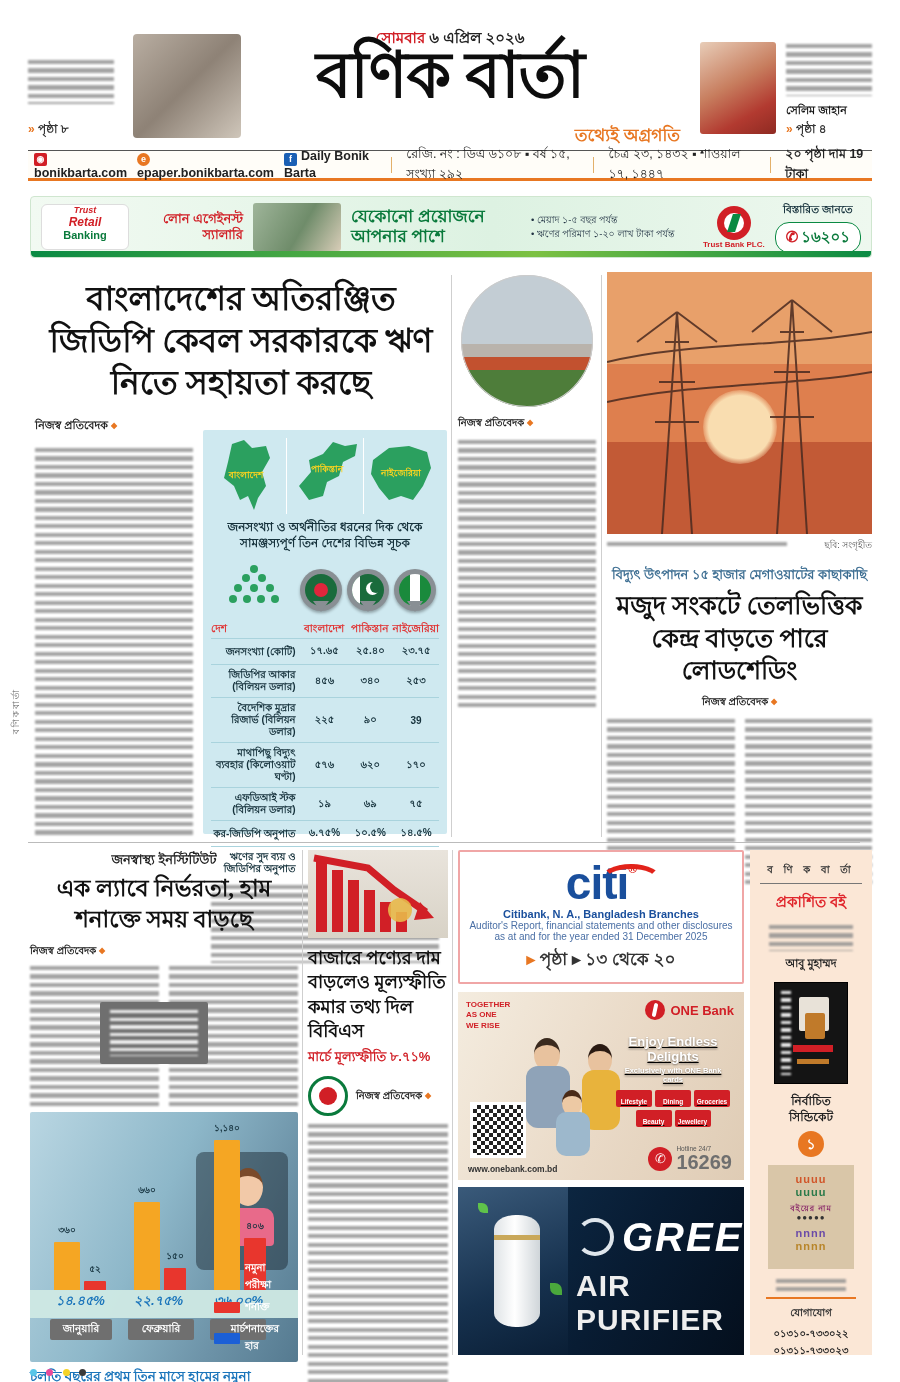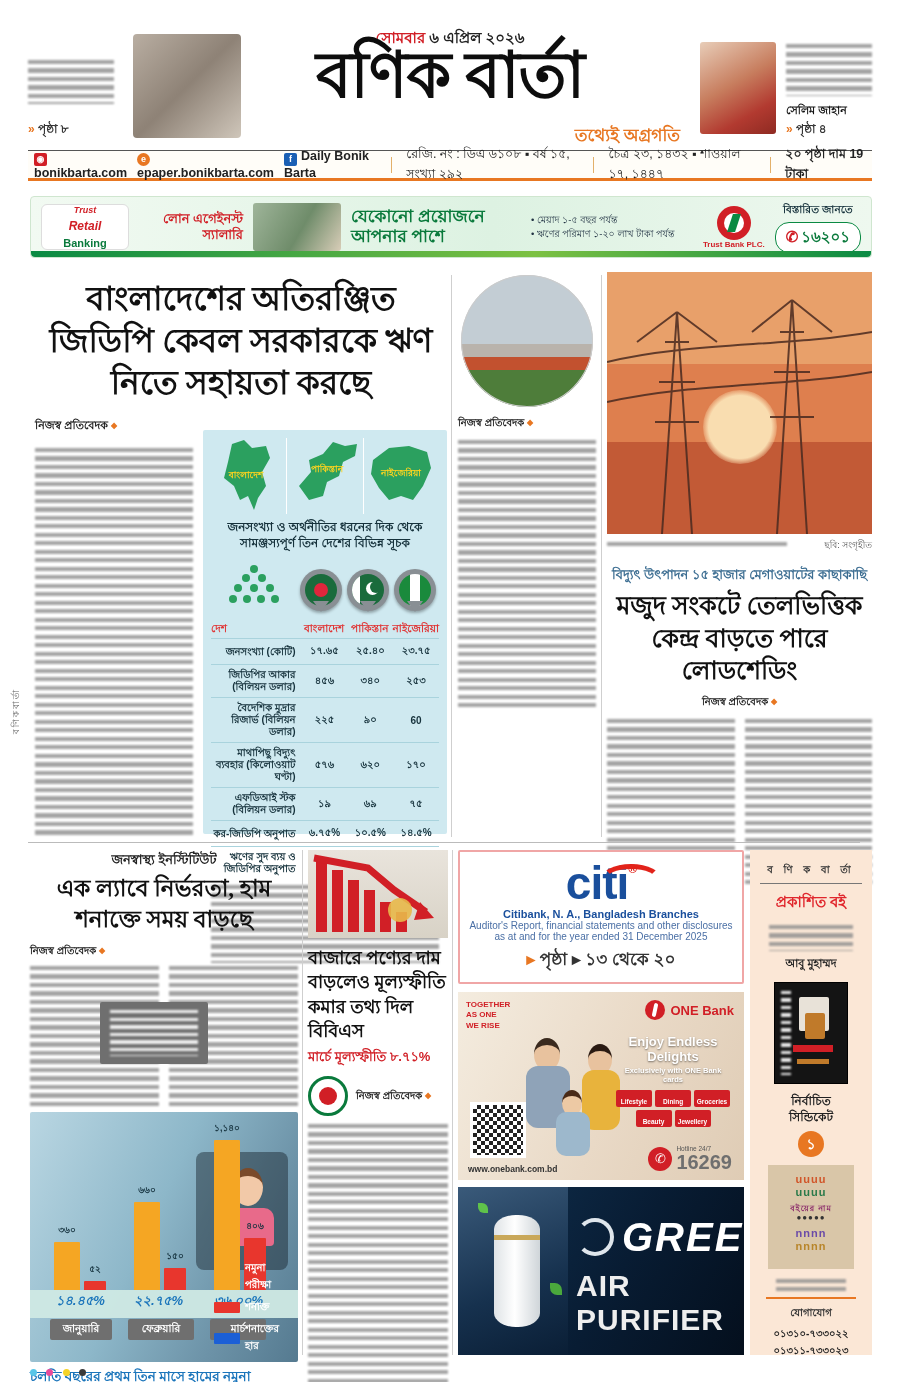--- a/index.html
+++ b/index.html
@@ -20,21 +20,21 @@
   .pagelink{font-size:12px;font-weight:bold;color:#333;}
   .pagelink .chev{color:#e87722;font-weight:bold;}
   .photo{background:linear-gradient(135deg,#c9c2b8,#9d948a 55%,#b7ab9e);border-radius:3px;}
   
   .infobar{display:flex;align-items:center;gap:10px;border-top:1px solid #555;border-bottom:3px solid #e87722;font-size:12.5px;color:#222;padding:0 6px;background:#fffdf8;}
   .infobar .sep{width:0;height:16px;border-left:1px solid #e3b06a;margin:0 4px;}
   .mini-ic{display:inline-block;width:13px;height:13px;border-radius:2px;color:#fff;font-size:9px;line-height:13px;text-align:center;font-weight:bold;margin-right:4px;vertical-align:-2px;}
   
   .trustbanner{background:linear-gradient(90deg,#f2faf2,#ddf2e2 55%,#eef8ef);border:1px solid #cfe6cf;border-radius:4px;display:flex;align-items:center;gap:10px;padding:0 10px;}
   .trustbanner .strip{position:absolute;left:0;right:0;bottom:0;height:6px;background:linear-gradient(90deg,#0a8a43,#7cc143 60%,#0a8a43);border-radius:0 0 4px 4px;}
-  .tb-logo{background:#fff;border:1px solid #ddd;border-radius:6px;width:86px;height:44px;display:flex;flex-direction:column;justify-content:space-between;align-items:center;font-weight:bold;}
+  .tb-logo{background:#fff;border:1px solid #ddd;border-radius:6px;width:86px;height:44px;display:flex;flex-direction:column;justify-content:flex-start;align-items:center;font-weight:bold;}
   .greenbold{color:#0a7a3c;font-weight:bold;}
   .phonebadge{background:#fff;border:1.5px solid #0a8a43;border-radius:14px;padding:2px 10px;font-weight:bold;color:#0a7a3c;font-size:15px;white-space:nowrap;}
   .phonebadge .ph{color:#d11f26;margin-right:3px;}
   
   .info-g{background:#cfe9f0;border-radius:2px;font-family:"Liberation Sans",sans-serif;}
   .map-label{fill:#ffd41e;font-size:9px;font-weight:bold;}
   .ig-caption{font-size:12px;font-weight:bold;color:#16323c;text-align:center;line-height:1.3;}
   .pin{width:42px;height:42px;border-radius:50%;background:#898f94;position:relative;display:flex;align-items:center;justify-content:center;box-shadow:0 2px 3px rgba(0,0,0,.3);}
   .pin:after{content:"";position:absolute;bottom:-9px;left:50%;transform:translateX(-50%);border:8px solid transparent;border-top:11px solid #898f94;}
   .pin .flag{width:32px;height:32px;border-radius:50%;overflow:hidden;position:relative;}
@@ -236,21 +236,21 @@
       <div class="trow">
           <span class="lab">জিডিপির আকার (বিলিয়ন ডলার)</span>
           <span class="val">৪৫৬</span>
           <span class="val">৩৪০</span>
           <span class="val">২৫৩</span>
         </div>
       <div class="trow">
           <span class="lab">বৈদেশিক মুদ্রার রিজার্ভ (বিলিয়ন ডলার)</span>
           <span class="val">২২৫</span>
           <span class="val">৯০</span>
-          <span class="val">60</span>
+          <span class="val">39</span>
         </div>
       <div class="trow">
           <span class="lab">মাথাপিছু বিদ্যুৎ ব্যবহার (কিলোওয়াট ঘণ্টা)</span>
           <span class="val">৫৭৬</span>
           <span class="val">৬২০</span>
           <span class="val">১৭০</span>
         </div>
       <div class="trow">
           <span class="lab">এফডিআই স্টক (বিলিয়ন ডলার)</span>
           <span class="val">১৯</span>
@@ -418,21 +418,21 @@
     </div>
 
     <div class="abs" style="left:70px;top:40px;width:120px;height:130px;">
       <div style="position:absolute;left:6px;top:6px;width:26px;height:26px;border-radius:50%;background:#e8c29e;border-top:7px solid #3a2a1e;"></div>
       <div style="position:absolute;left:-2px;top:34px;width:44px;height:62px;border-radius:12px;background:#8fa3b8;"></div>
       <div style="position:absolute;left:60px;top:12px;width:24px;height:24px;border-radius:50%;background:#e8c29e;border-top:7px solid #2a1a12;"></div>
       <div style="position:absolute;left:54px;top:38px;width:38px;height:60px;border-radius:12px;background:#e8b33c;"></div>
       <div style="position:absolute;left:34px;top:58px;width:20px;height:20px;border-radius:50%;background:#edc9a4;border-top:6px solid #4a2a16;"></div>
       <div style="position:absolute;left:28px;top:80px;width:34px;height:44px;border-radius:10px;background:#9db8cc;"></div>
     </div>
-    <div class="abs" style="right:12px;top:42px;width:118px;text-align:center;">
+    <div class="abs" style="right:12px;top:42px;width:118px;text-align:center;text-decoration:underline;">
       <div style="font-size:13px;font-weight:bold;color:#fff;text-shadow:0 1px 2px rgba(0,0,0,.5);filter:blur(.4px);">Enjoy Endless Delights</div>
       <div style="font-size:7.5px;font-weight:bold;color:#fff;text-shadow:0 1px 2px rgba(0,0,0,.5);margin-top:2px;filter:blur(.4px);">Exclusively with ONE Bank cards</div>
       <div style="display:flex;gap:3px;margin-top:6px;justify-content:center;filter:blur(.5px);">
         <div class="chip" style="width:32px;">Lifestyle</div>
         <div class="chip" style="width:32px;">Dining</div>
         <div class="chip" style="width:32px;">Groceries</div>
       </div>
       <div style="display:flex;gap:3px;margin-top:3px;justify-content:center;filter:blur(.5px);">
         <div class="chip" style="width:32px;">Beauty</div>
         <div class="chip" style="width:32px;">Jewellery</div>

